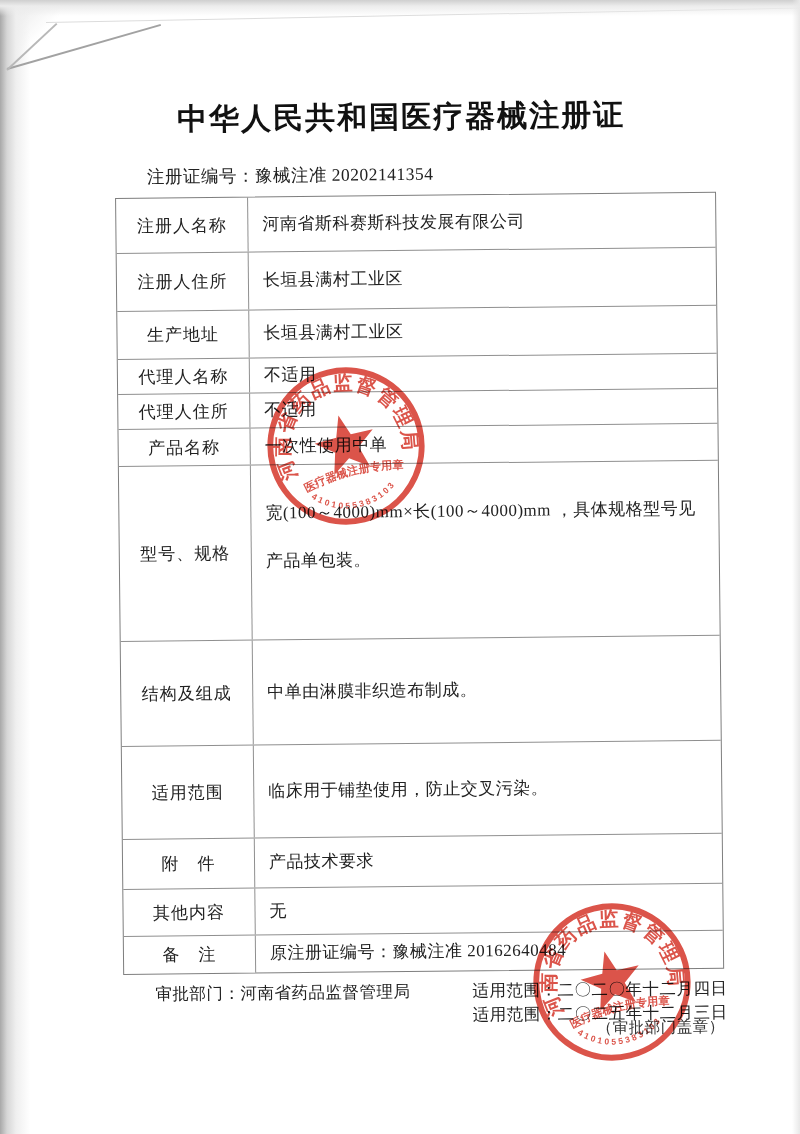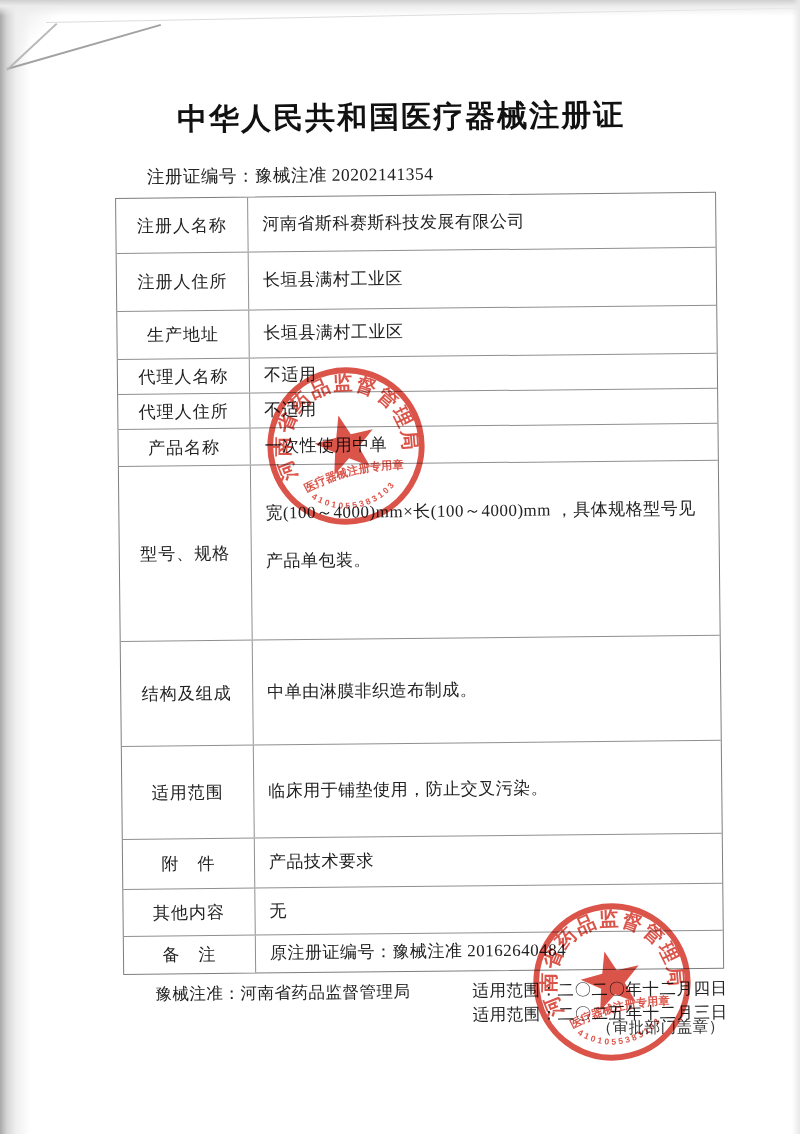--- a/index.html
+++ b/index.html
@@ -123,21 +123,21 @@
       <div class="cell-label">其他内容</div>
       <div class="cell-value">无</div>
     </div>
     <div class="row r12">
       <div class="cell-label">备　注</div>
       <div class="cell-value">原注册证编号：豫械注准 20162640484</div>
     </div>
   </div>
 
   <div class="foot foot-dept">
-    <span>豫械注准：</span><span>河南省药品监督管理局</span>
+    <span>审批部门：</span><span>河南省药品监督管理局</span>
   </div>
   <div class="foot foot-bdate">
     <span>适用范围：</span><span>二〇二〇年十二月四日</span>
   </div>
   <div class="foot foot-vdate">
     <span>适用范围：</span><span>二〇二五年十二月三日</span>
   </div>
   <div class="foot foot-seal-note">（审批部门盖章）</div>
 </div>
 

